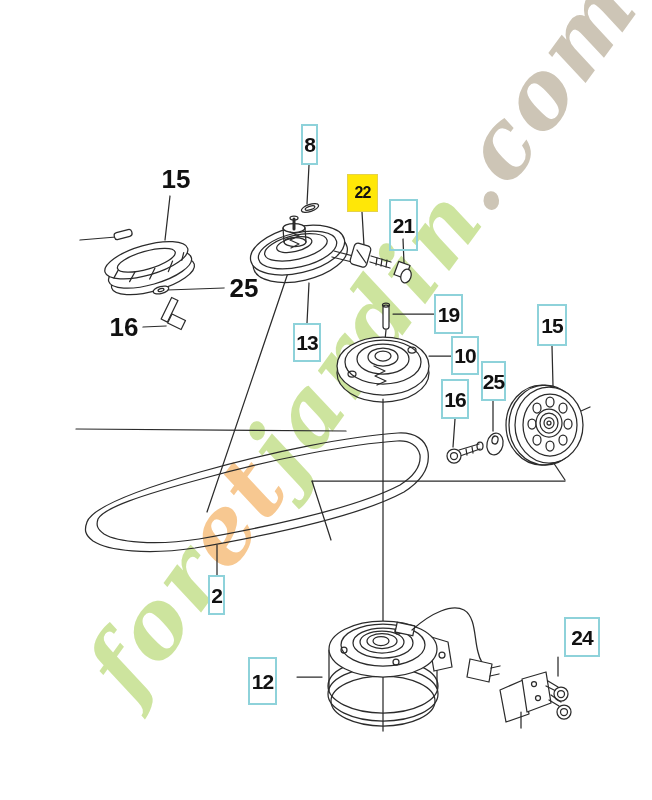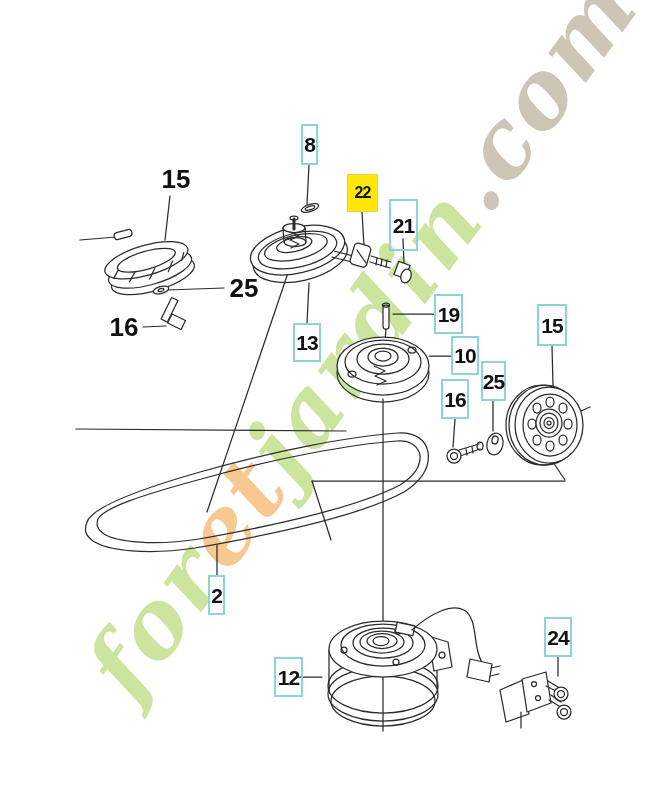--- a/index.html
+++ b/index.html
@@ -222,16 +222,16 @@
   <div class="lbl boxed" style="left:301px;top:124px;width:17px;height:41px">8</div>
   <div class="lbl hl" style="left:347px;top:174px;width:31px;height:38px">22</div>
   <div class="lbl boxed" style="left:389px;top:199px;width:29px;height:52px">21</div>
   <div class="lbl boxed" style="left:293px;top:323px;width:28px;height:39px">13</div>
   <div class="lbl boxed" style="left:434px;top:294px;width:29px;height:40px">19</div>
   <div class="lbl boxed" style="left:451px;top:336px;width:28px;height:39px">10</div>
   <div class="lbl boxed" style="left:441px;top:379px;width:28px;height:40px">16</div>
   <div class="lbl boxed" style="left:481px;top:361px;width:25px;height:40px">25</div>
   <div class="lbl boxed" style="left:537px;top:304px;width:30px;height:42px">15</div>
   <div class="lbl boxed" style="left:208px;top:575px;width:17px;height:40px">2</div>
-  <div class="lbl boxed" style="left:274px;top:657px;width:29px;height:40px">12</div>
-  <div class="lbl boxed" style="left:544px;top:617px;width:28px;height:40px">24</div>
+  <div class="lbl boxed" style="left:248px;top:657px;width:29px;height:48px">12</div>
+  <div class="lbl boxed" style="left:564px;top:617px;width:36px;height:40px">24</div>
 
 </div>
 
 </body></html>

